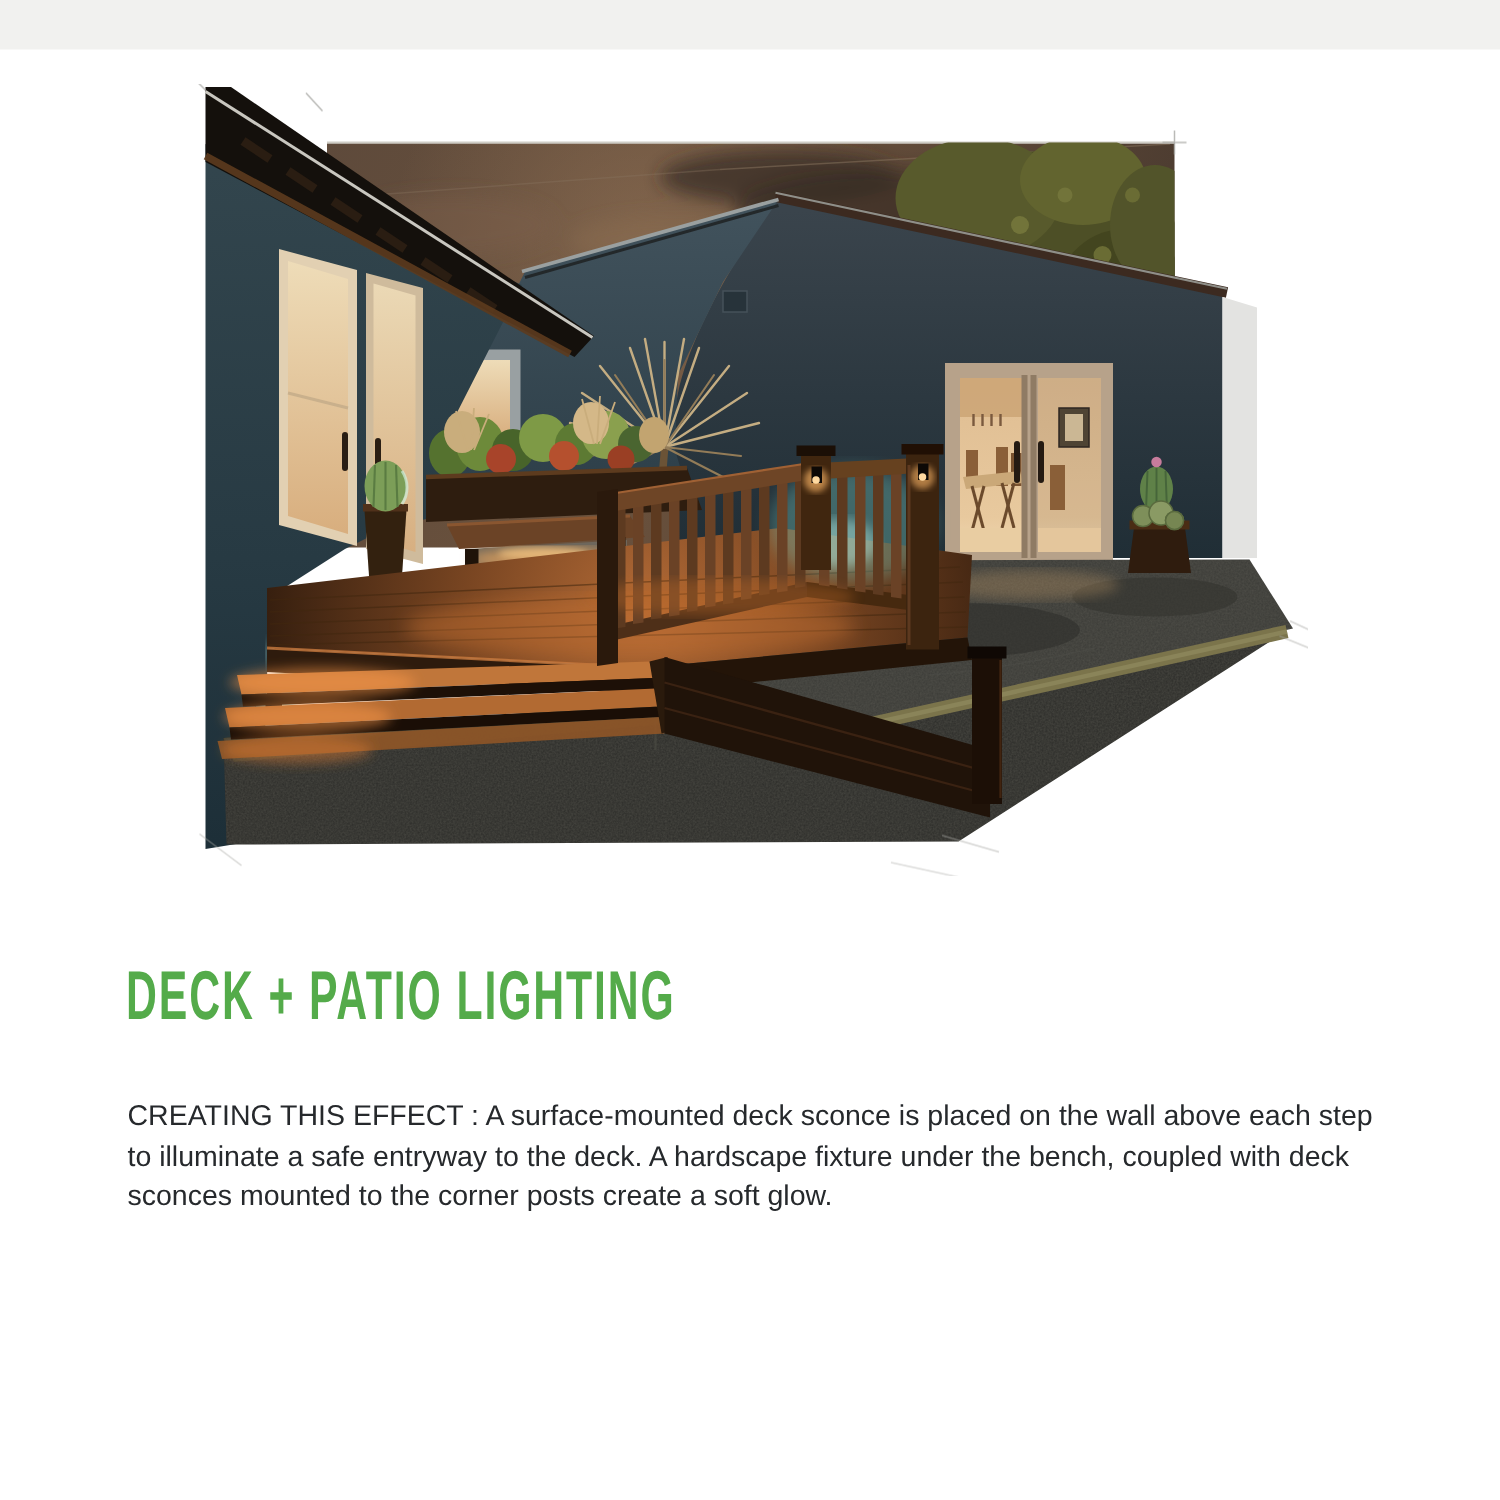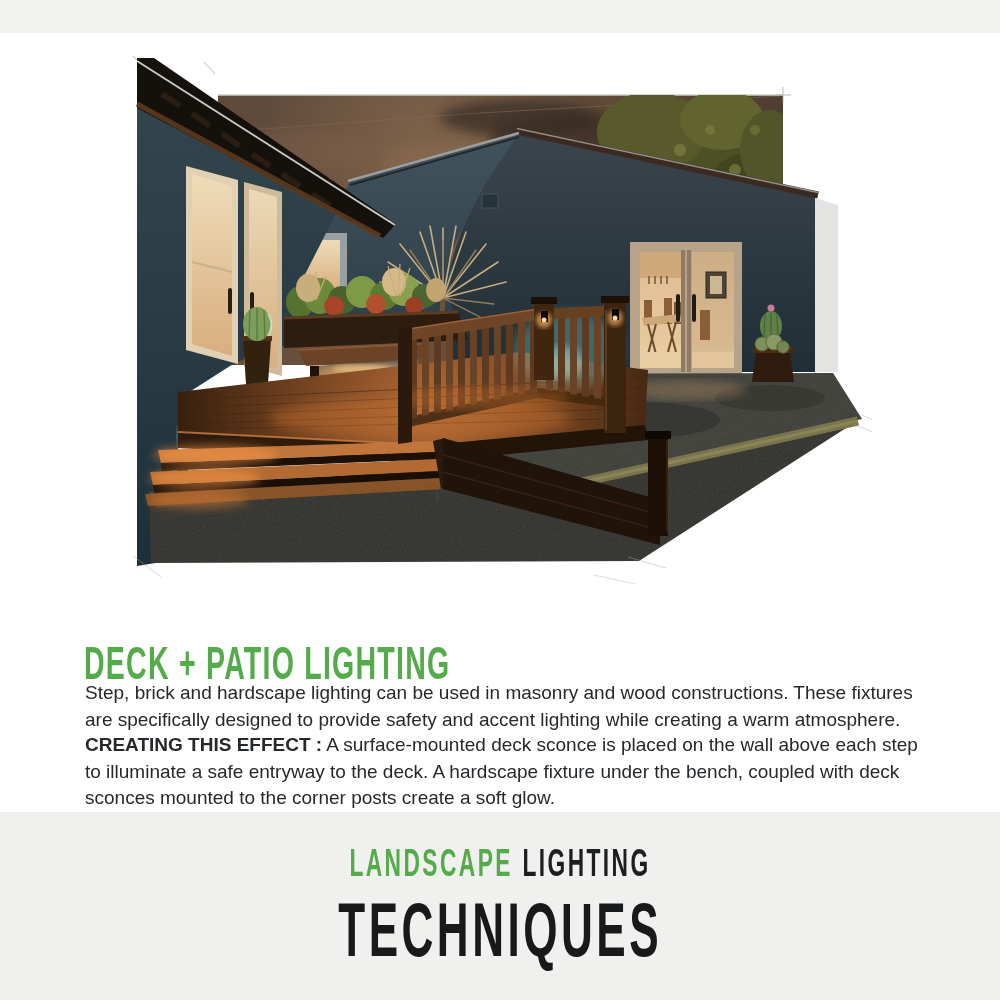--- a/index.html
+++ b/index.html
@@ -5,21 +5,21 @@
   html,body{margin:0;padding:0;}
   body{width:1000px;height:1000px;background:#ffffff;font-family:"Liberation Sans",sans-serif;}
   .page{position:relative;width:1000px;height:1000px;background:#ffffff;overflow:hidden;padding-left:21px;}
   .topbar{position:absolute;left:0;top:0;width:1000px;height:33px;background:#f1f1ef;}
   .illustration{position:absolute;left:128px;top:56px;width:744px;height:528px;}
   .heading{position:absolute;left:84px;top:605px;font-size:46px;font-weight:700;color:#54ab4a;
            letter-spacing:2px;white-space:nowrap;transform:scaleX(.62);transform-origin:left top;}
   .body-copy{position:absolute;left:85px;width:845px;font-size:19px;line-height:26.5px;color:#26292c;}
   .p1{top:661px;}
   .p2{top:713px;}
-  .bold-lead{font-weight:700;}
+  .bold-lead{font-weight:400;}
   .footer{position:absolute;left:0;top:812px;width:1000px;height:188px;background:#f0f0ee;
           display:flex;flex-direction:column;align-items:center;}
   .brandline{margin-top:30px;white-space:nowrap;font-size:38px;font-weight:700;letter-spacing:4px;
              transform:scaleX(.60);transform-origin:center top;}
   .brand-green{color:#54ab4a;margin-right:16px;}
   .brand-dark{color:#1c1f22;}
   .techline{margin-top:1px;white-space:nowrap;font-size:76px;font-weight:700;letter-spacing:6px;
             color:#17191b;transform:scaleX(.58);transform-origin:center top;}
 </style>
 </head>
@@ -404,24 +404,17 @@
       <path d="M853,424 L880,435" opacity=".6"></path>
         <path d="M860,414 L886,426" opacity=".6"></path>
       <path d="M628,557 L666,568" opacity=".6"></path>
         <path d="M594,575 L640,585" opacity=".5"></path>
       <path d="M133,556 L161,577" opacity=".6"></path>
     </g>
   </svg>
 
   <h1 class="heading">DECK + PATIO LIGHTING</h1>
 
-  <p class="body-copy p1">Step, brick and hardscape lighting can be used in masonry and wood constructions. These fixtures are specifically designed to provide safety and accent lighting while creating a warm atmosphere.</p>
 
   <p class="body-copy p2"><span class="bold-lead">CREATING THIS EFFECT :</span><span> A surface-mounted deck sconce is placed on the wall above each step to illuminate a safe entryway to the deck. A hardscape fixture under the bench, coupled with deck sconces mounted to the corner posts create a soft glow.</span></p>
 
-  <div class="footer">
-    <div class="brandline">
-      <span class="brand-green">LANDSCAPE</span><span class="brand-dark">LIGHTING</span>
-    </div>
-    <div class="techline">TECHNIQUES</div>
-  </div>
 
 </div>
 
 </body></html>

